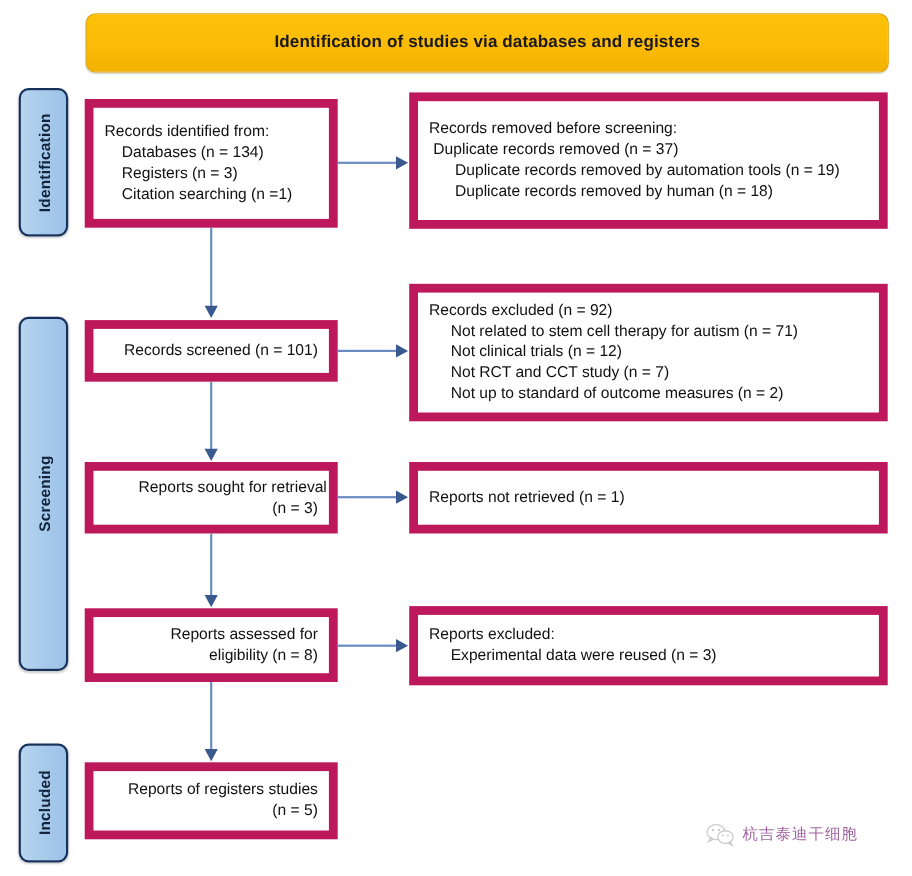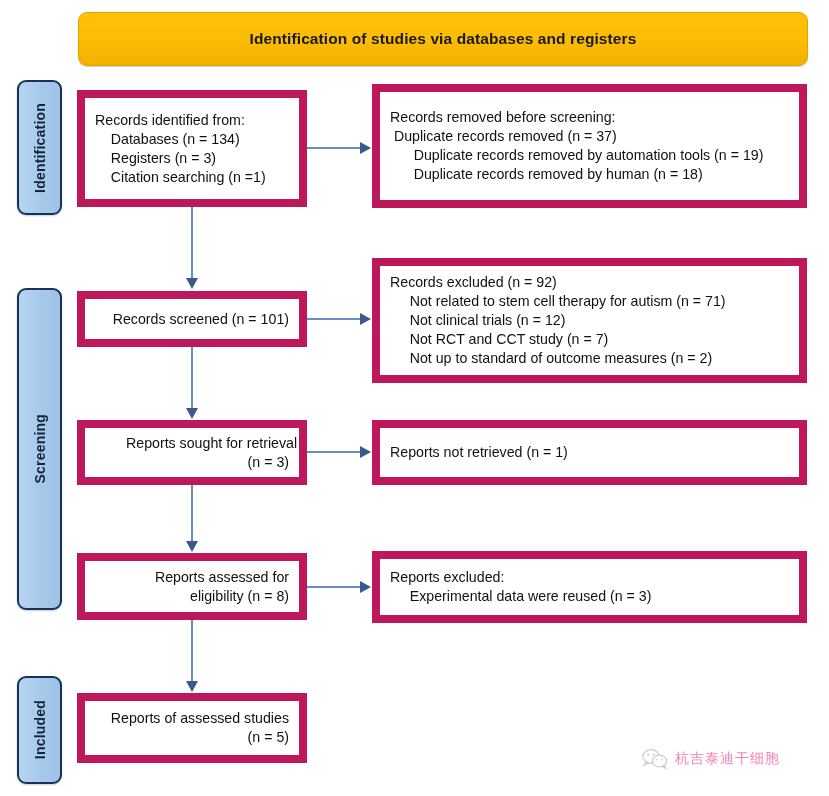--- a/index.html
+++ b/index.html
@@ -133,21 +133,21 @@
     position: absolute;
     left: 642px;
     top: 748px;
     display: flex;
     align-items: center;
     gap: 7px;
     opacity: 0.70;
   }
   .wm-text {
     font-size: 14px;
-    color: #ec4899;
+    color: #701a75;
     letter-spacing: 1px;
     font-family: "DejaVu Sans", sans-serif;
   }
   .wm-icon { display: block; }
 </style>
 </head>
 <body>
 
 <div id="canvas">
 
@@ -189,21 +189,21 @@
 
   <div class="box center" id="box-assessed">
     <div class="inner">
       <div class="line">Reports assessed for</div>
       <div class="line">eligibility (n = 8)</div>
     </div>
   </div>
 
   <div class="box center" id="box-included">
     <div class="inner">
-      <div class="line">Reports of assessed studies</div>
+      <div class="line">Reports of registers studies</div>
       <div class="line">(n = 5)</div>
     </div>
   </div>
 
   <div class="box" id="box-removed">
     <div class="inner">
       <div class="line">Records removed before screening:</div>
       <div class="line"> Duplicate records removed (n = 37)</div>
       <div class="line">      Duplicate records removed by automation tools (n = 19)</div>
       <div class="line">      Duplicate records removed by human (n = 18)</div>

